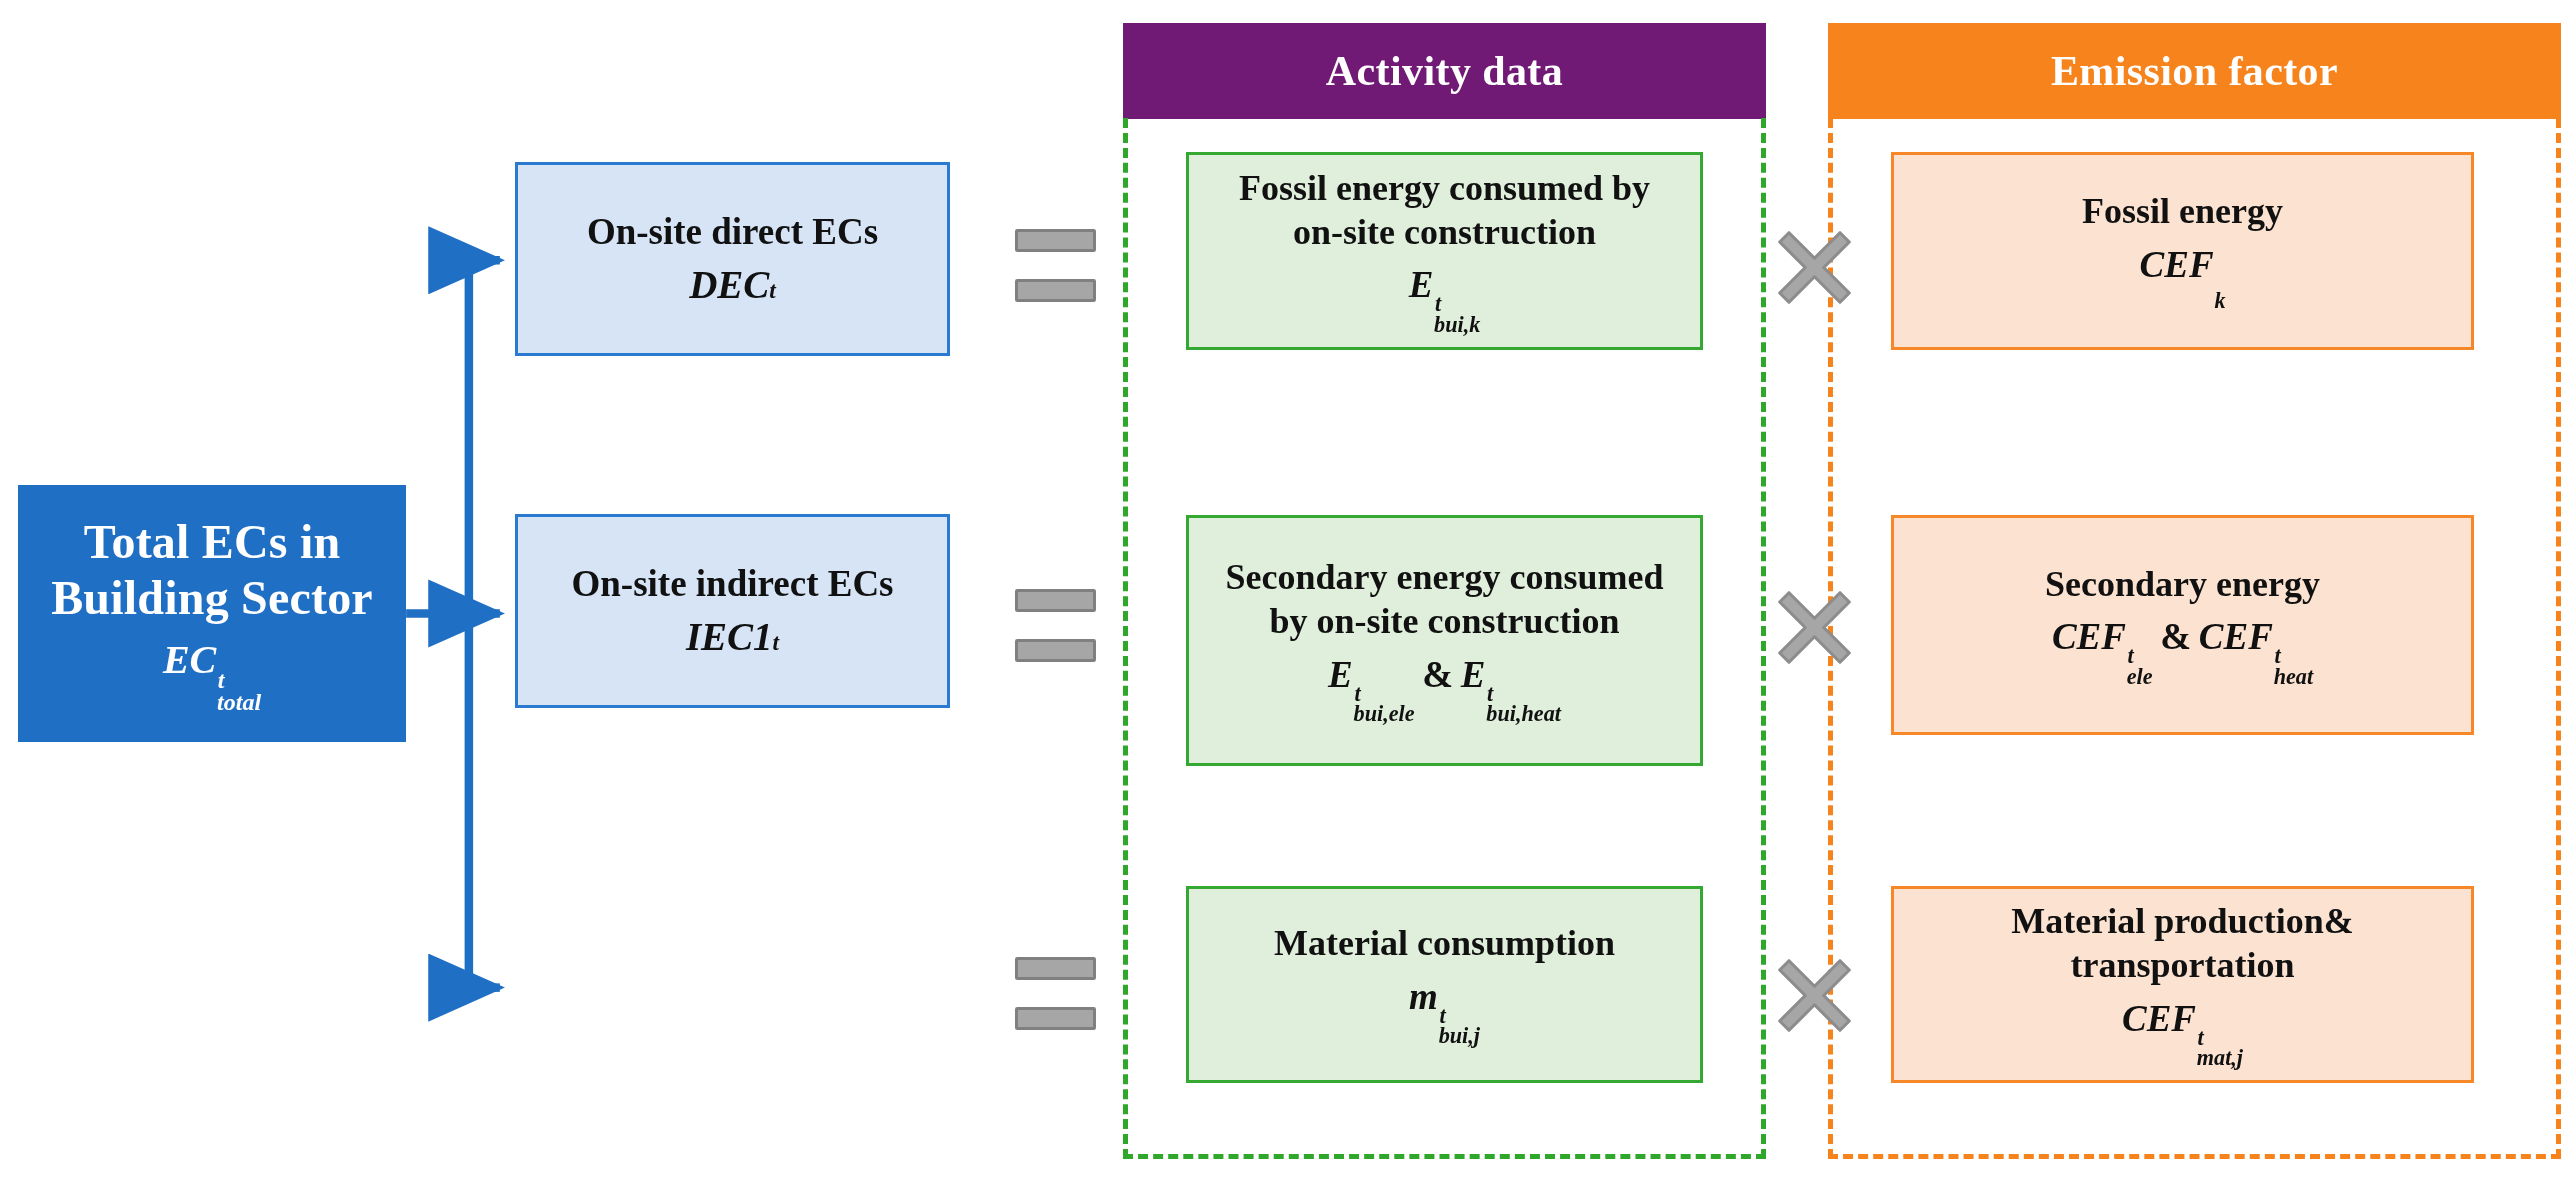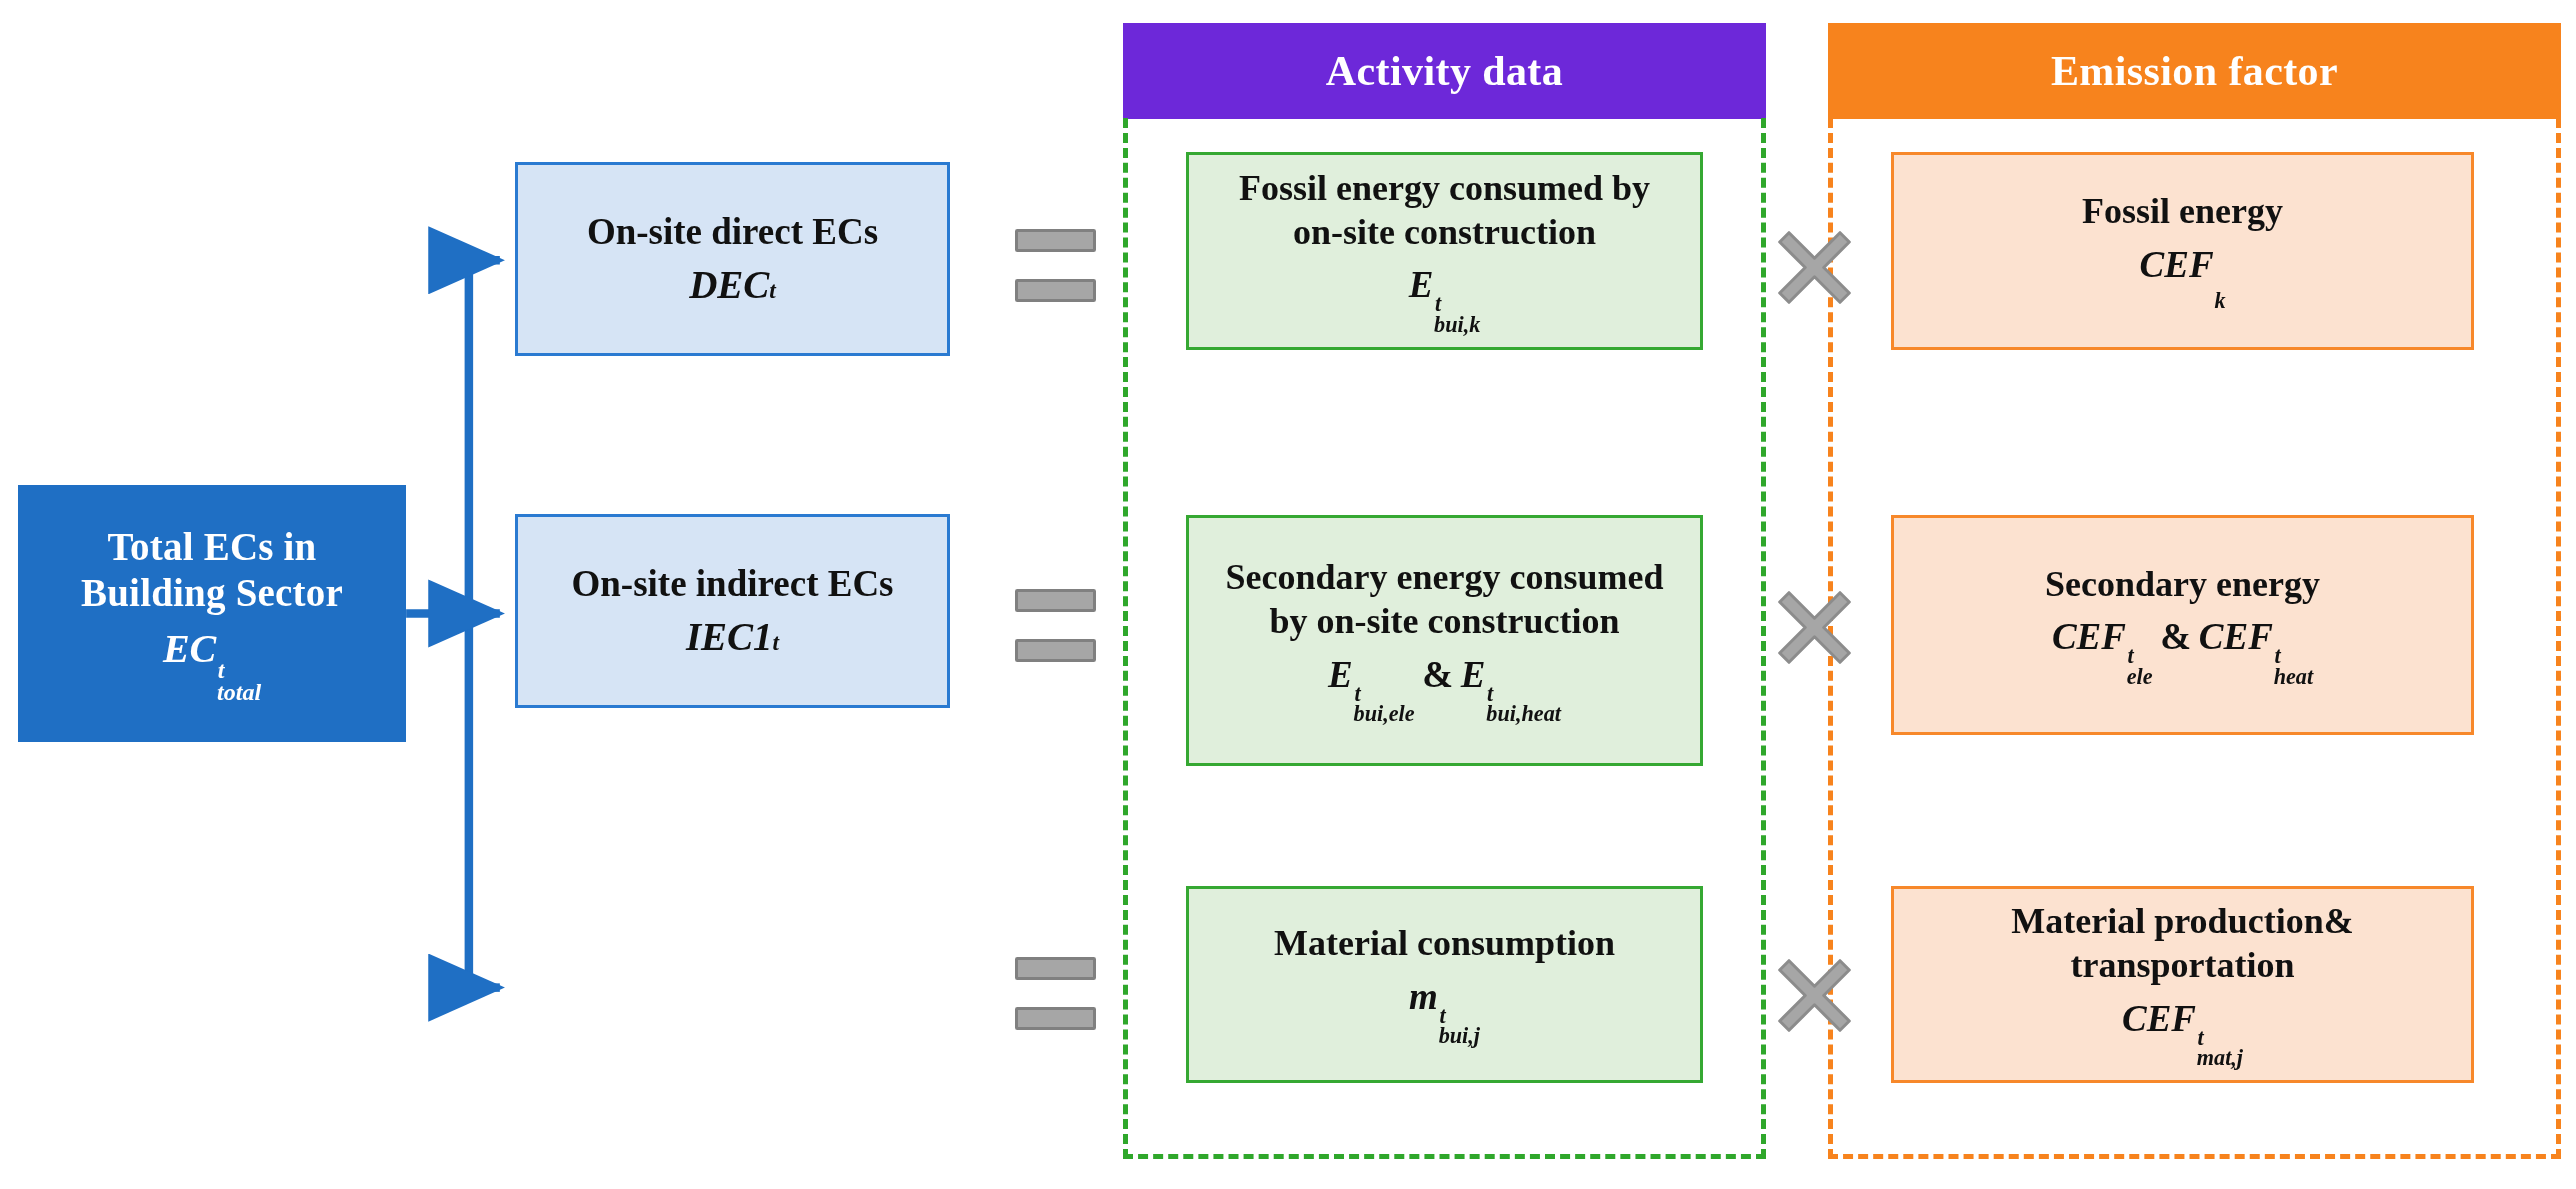--- a/index.html
+++ b/index.html
@@ -41,21 +41,21 @@
     background: #1f6fc4;
     color: #ffffff;
     display: flex;
     flex-direction: column;
     align-items: center;
     justify-content: center;
     text-align: center;
     line-height: 1.18;
   }
   .total-box .t-line {
-    font-size: 39px;
+    font-size: 48px;
     font-weight: bold;
     letter-spacing: 0.2px;
   }
   .total-box .t-sym {
     font-size: 40px;
     font-weight: bold;
     font-style: italic;
     margin-top: 9.3px;
   }
 
@@ -133,21 +133,21 @@
     align-items: center;
     justify-content: center;
     color: #ffffff;
     font-size: 42px;
     font-weight: bold;
     letter-spacing: 0.4px;
   }
   .hdr-green {
     left: 1123px;
     width: 643px;
-    background: #6d28d9;
+    background: #701a75;
   }
   .hdr-orange {
     left: 1828px;
     width: 733px;
     background: #f7831d;
   }
 
   
   .dash-col {
     position: absolute;

